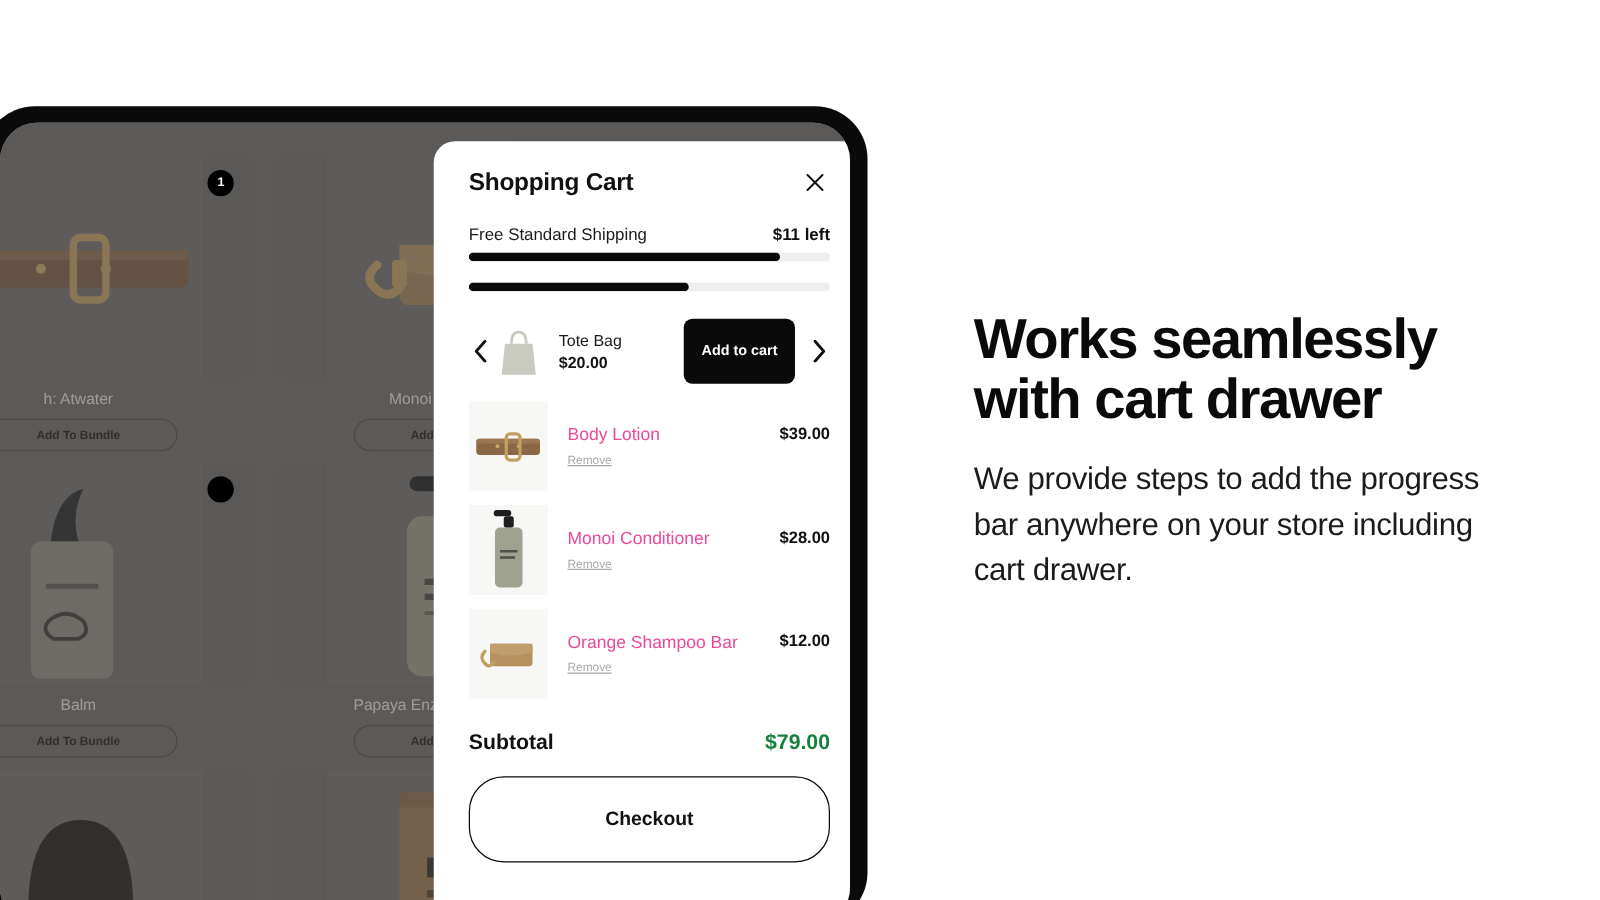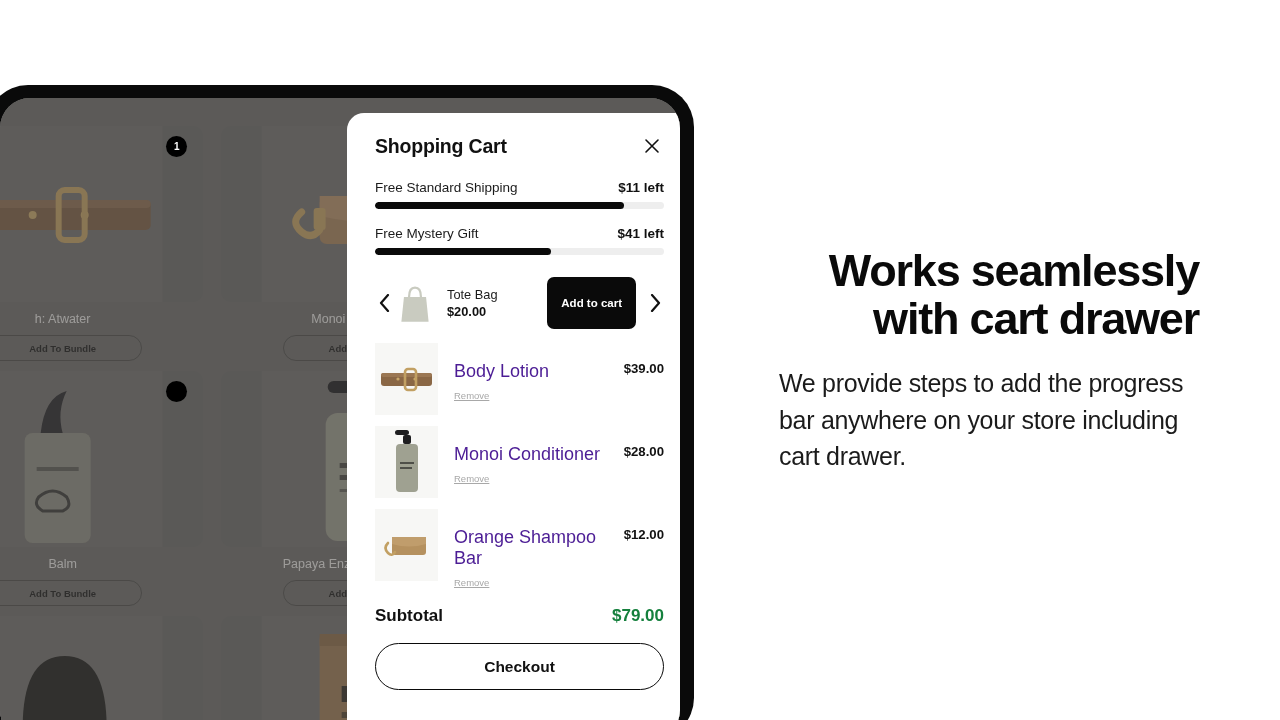--- a/index.html
+++ b/index.html
@@ -149,54 +149,54 @@
   
   .items { margin-top:14px; }
   .item { display:flex; align-items:flex-start; height:83px; }
   .item-thumb {
     width:63px; height:72px; flex:0 0 63px;
     background:#f7f7f5;
     display:flex; align-items:center; justify-content:center;
     overflow:hidden;
   }
   .item-mid { flex:1 1 auto; padding-left:16px; padding-top:18px; min-width:0; }
-  .item-name { font-size:18px; color:#4c1d95; }
+  .item-name { font-size:14px; color:#ec4899; }
   .item-remove {
     font-size:9.5px; color:#a8a8a8; text-decoration:underline;
     margin-top:8px; display:inline-block;
   }
   .item-price {
     flex:0 0 auto; padding-top:18px;
     font-size:13.2px; font-weight:700; color:#111;
   }
 
   
   .subtotal-row {
     display:flex; align-items:baseline; justify-content:space-between;
     margin-top:14px;
   }
   .subtotal-label { font-size:17px; font-weight:700; color:#111; }
   .subtotal-val { font-size:17px; font-weight:700; color:#15803d; }
   .checkout-btn {
     margin-top:17px;
-    width:100%; height:47px;
+    width:100%; height:69px;
     border:1.6px solid #0a0a0a;
     border-radius:28px;
     background:#fff;
     display:flex; align-items:center; justify-content:center;
     font-size:15.5px; font-weight:700; color:#111;
   }
 
   
   .marketing {
     position:absolute; left:779px; top:247px; width:420px;
   }
   .mk-head {
     font-size:45px; font-weight:700; line-height:1.07;
-    letter-spacing:-1.2px; color:#0a0a0a;text-align:right;
+    letter-spacing:-1.2px; color:#0a0a0a;
   }
   .mk-body {
     margin-top:22px;
     font-size:25px; line-height:1.45; color:#1b1b1b;
     letter-spacing:-0.3px;
   }
 </style>
 </head>
 <body>
 
@@ -374,24 +374,20 @@
             <div class="prog-row">
               <span class="prog-label">Free Standard Shipping</span>
               <span class="prog-val">$11 left</span>
             </div>
             <div class="prog-track">
               <div class="prog-fill" style="width: 86%;"></div>
             </div>
           </div>
 
           <div class="prog-block second">
-            <div class="prog-row">
-              <span class="prog-label">Free Mystery Gift</span>
-              <span class="prog-val">$41 left</span>
-            </div>
             <div class="prog-track">
               <div class="prog-fill" style="width: 61%;"></div>
             </div>
           </div>
 
           <div class="upsell">
             <div class="chev">
               <svg width="11" height="18" viewBox="0 0 11 18" aria-hidden="true">
                 <path d="M9 1 L2 9 L9 17" fill="none" stroke="#111" stroke-width="2.2" stroke-linecap="round" stroke-linejoin="round"></path>
               </svg>

